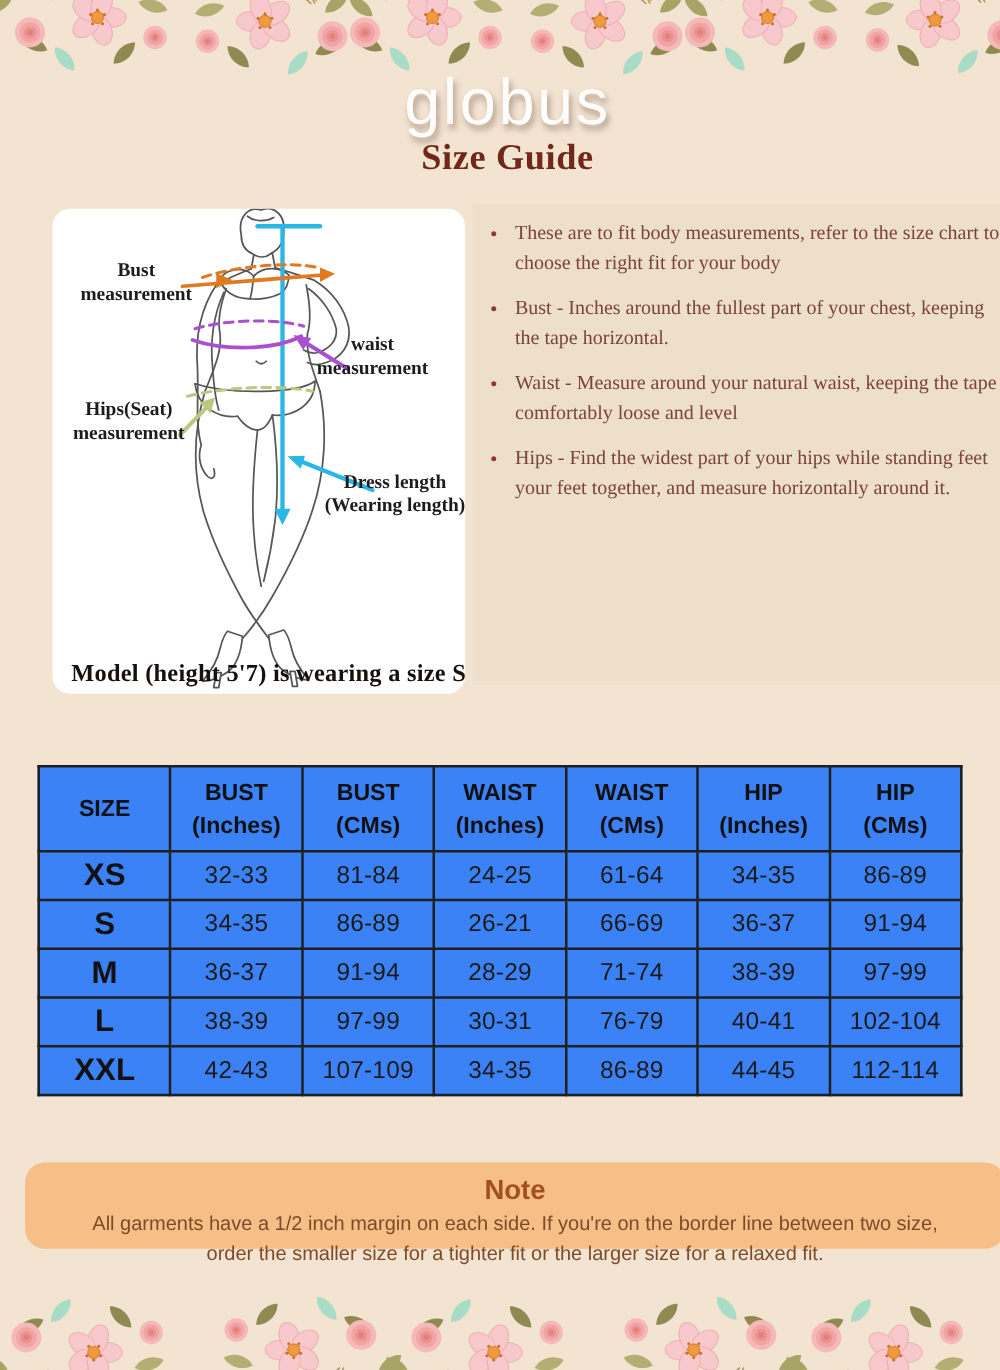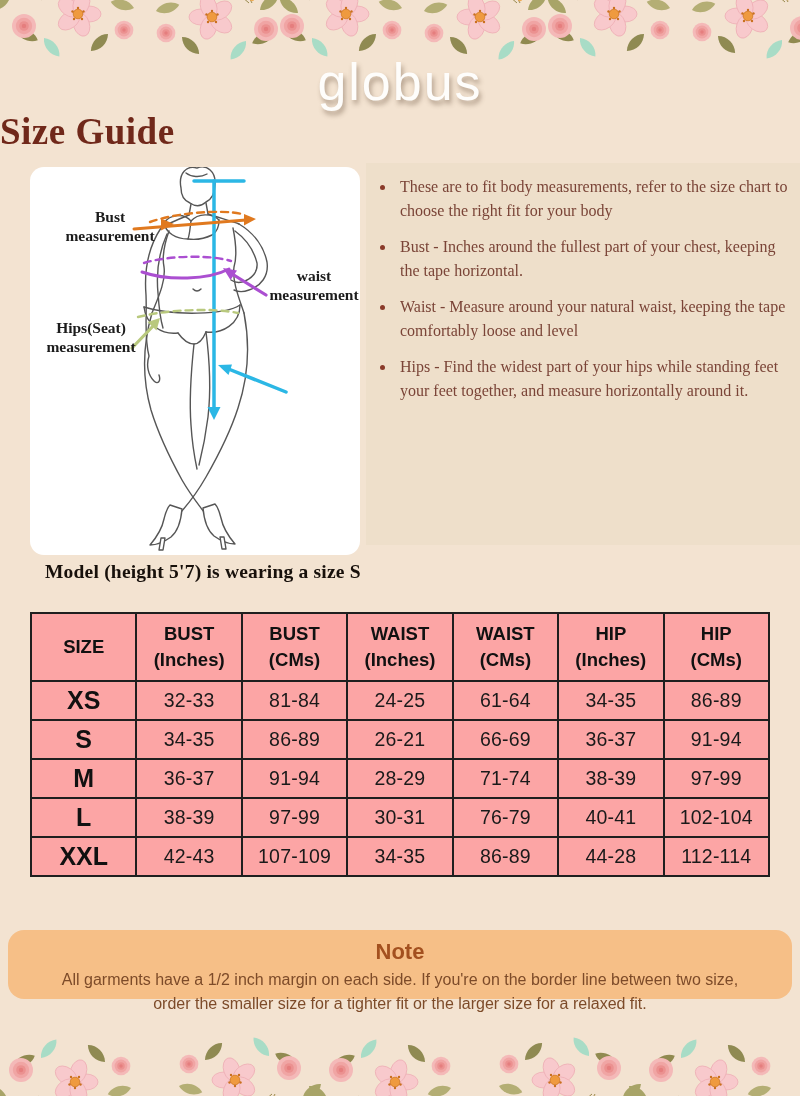--- a/index.html
+++ b/index.html
@@ -1,32 +1,32 @@
 <!DOCTYPE html>
 <html style="--pagebg: #f3e3d1; --panelbg: #eedfca; --cardbg: #ffffff; --notebg: #f6bf87; --titlecolor: #70281a; --textcolor: #7a4437; --notetitle: #a3501f; --notetext: #7d4b29; --tableborder: #1f1f1f;"><head>
 <meta charset="utf-8">
 <style>
   html,body{margin:0;padding:0;}
   body{
     width:800px;height:1096px;position:relative;overflow:hidden;
     background:var(--pagebg,#f3e3d1);
     font-family:"Liberation Serif", serif;
   }
-  .abs{position:absolute;}
+  .abs{position:absolute;margin-left:12px;}
   
   #floral{position:absolute;left:0;top:0;width:800px;height:1096px;pointer-events:none;z-index:1;}
   
   .logo{
     left:0;right:0;top:52px;text-align:center;z-index:2;
     font-family:"Liberation Sans",sans-serif;font-size:52px;font-weight:400;
     letter-spacing:2px;color:#fefdfb;text-shadow:2px 4px 5px rgba(96,72,50,.45);
   }
   .title{
-    left:0;right:0;top:110px;z-index:2;
-    font-size:37px;font-weight:700;color:var(--titlecolor,#70281a);letter-spacing:.5px;
+    left:0;right:0;top:110px;text-align:center;z-index:2;
+    font-size:29px;font-weight:700;color:var(--titlecolor,#70281a);letter-spacing:.5px;
   }
   
   .instr-panel{
     left:366px;top:163px;width:434px;height:382px;z-index:2;
     background:var(--panelbg,#eedfca);
   }
   .instr-panel ul{margin:0;padding:12px 6px 0 30px;}
   .instr-panel li{
     font-size:16px;line-height:1.47;color:var(--textcolor,#7a4437);
     margin-bottom:13px;padding-left:4px;
@@ -35,33 +35,33 @@
   
   .card{
     left:30px;top:167px;width:330px;height:388px;z-index:2;
     background:var(--cardbg,#fff);border-radius:14px;
   }
   .card svg{position:absolute;left:0;top:0;}
   .dlabel{
     position:absolute;text-align:center;line-height:1.22;z-index:3;
     font-size:15.5px;font-weight:700;color:#1c1c1c;
   }
-  .dlabel.bust{left:32px;top:41px;width:96px;}
-  .dlabel.waist{left:191px;top:100px;width:102px;padding-left:42px;}
+  .dlabel.bust{left:19px;top:41px;width:96px;}
+  .dlabel.waist{left:205px;top:100px;width:102px;}
   .dlabel.hips{left:8px;top:152px;width:106px;}
   .dlabel.dress{left:216px;top:210px;width:116px;}
   
   .model-note{
-    left:45px;top:561px;z-index:2;
+    left:45px;top:529px;z-index:2;
     font-size:19.5px;font-weight:700;color:#17100b;letter-spacing:.2px;
   }
   
   #size-table{
     position:absolute;left:30px;top:612px;width:740px;z-index:2;
-    border-collapse:collapse;table-layout:fixed;background:#fca5a5;
+    border-collapse:collapse;table-layout:fixed;background:#3b82f6;
     font-family:"Liberation Sans",sans-serif;text-align:center;
   }
   #size-table th,#size-table td{border:2px solid var(--tableborder,#1f1f1f);padding:0;}
   #size-table thead th{height:66px;font-size:18.5px;line-height:1.4;font-weight:700;color:#111;}
   #size-table tbody th{height:37px;font-size:25px;font-weight:700;color:#111;}
   #size-table tbody td{height:37px;font-size:19.5px;font-weight:400;color:#1a1a1a;letter-spacing:.2px;}
   
   .note-box{
     left:8px;top:930px;width:784px;height:69px;z-index:2;
     background:var(--notebg,#f6bf87);border-radius:16px;text-align:center;
@@ -212,20 +212,21 @@
       <path d="M108,150 C140,142 184,141 208,146" stroke-width="2.4" stroke-dasharray="7 5"></path>
       <path d="M102,181 L126,156" stroke-width="3.2"></path>
     </g>
     <g stroke="none" fill="#b9c97e">
       <polygon points="130,151 126.5,163.5 117.5,155"></polygon>
     </g>
   </svg>
   <div class="dlabel bust">Bust measurement</div>
   <div class="dlabel waist">waist measurement</div>
   <div class="dlabel hips">Hips(Seat) measurement</div>
+  <div class="dlabel dress">Dress length (Wearing length)</div>
 </div>
 
 <div class="abs model-note">Model (height 5'7) is wearing a size S</div>
 
 <table id="size-table">
     <thead>
       <tr>
         <th>
           <div>SIZE</div>
         </th>
@@ -291,21 +292,21 @@
         <td>76-79</td>
         <td>40-41</td>
         <td>102-104</td>
       </tr>
       <tr>
         <th>XXL</th>
         <td>42-43</td>
         <td>107-109</td>
         <td>34-35</td>
         <td>86-89</td>
-        <td>44-28</td>
+        <td>44-45</td>
         <td>112-114</td>
       </tr>
     </tbody>
   </table>
 
 <div class="abs note-box">
   <div class="note-title">Note</div>
   <div class="note-text">All garments have a 1/2 inch margin on each side. If you're on the border line between two size, order the smaller size for a tighter fit or the larger size for a relaxed fit.</div>
 </div>
 

